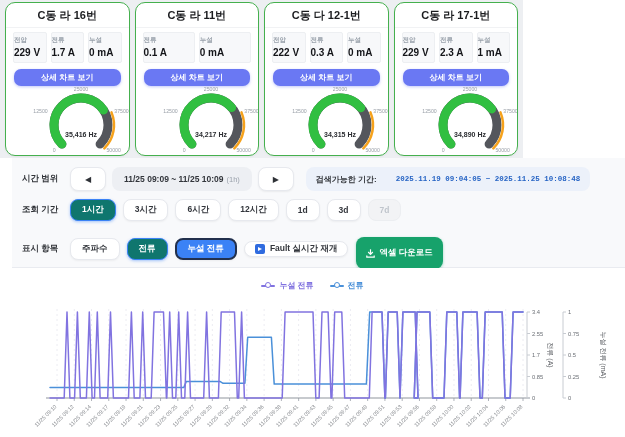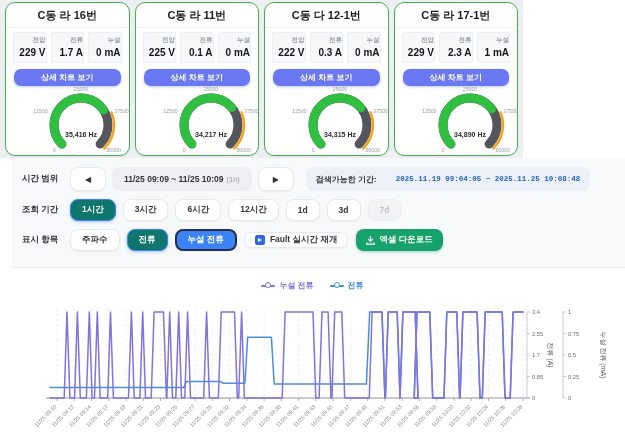--- a/index.html
+++ b/index.html
@@ -9,21 +9,21 @@
 
   
   .cards-strip{position:absolute;top:0;left:0;width:523px;height:158px;background:#edeff2;
                box-sizing:border-box;padding:2px 5px;display:flex;gap:5px;}
   .device-card{flex:1;background:#fff;border:1.5px solid #45b04e;border-radius:10px;
                overflow:hidden;display:flex;flex-direction:column;box-shadow:0 1px 2px rgba(0,0,0,.05);}
   .card-title{font-size:11px;font-weight:bold;color:#1b1c1f;text-align:center;
               padding:5px 0 4px;border-bottom:1px solid #f1f2f4;}
   .stats-row{display:flex;gap:4px;padding:4px 7px 0;}
   .stat{flex:1;background:#f7f8fa;border:1px solid #edeff2;border-radius:2px;
-        text-align:right;padding:3px 0 4px;}
+        text-align:left;padding:3px 0 4px;}
   .stat-label{font-size:6.5px;font-weight:bold;color:#98a0aa;}
   .stat-value{font-size:10px;font-weight:bold;color:#141519;margin-top:2px;}
   .detail-btn{margin:6px 8px 0;background:#6a78f3;border:none;border-radius:7px;color:#fff;
               font-size:8px;font-weight:bold;height:17px;cursor:pointer;
               font-family:"Liberation Sans",sans-serif;box-shadow:0 1px 3px rgba(106,120,243,.4);}
   .gauge{display:block;margin:1px auto 0;}
 
   
   .controls{position:absolute;top:158px;left:12px;width:625px;height:110px;background:#f8f9fb;
             border-bottom:1px solid #e9ebf0;box-sizing:border-box;padding:9px 10px 0;}
@@ -51,24 +51,24 @@
                    font-weight:bold;color:#4c4530;margin-right:8px;}
   .bolt{margin-right:4px;display:inline-flex;}
   .fault-btn{height:16px;display:inline-flex;align-items:center;background:#fff;border:1px solid #e7e9ee;
              border-radius:8px;padding:0 10px;font-size:8.5px;font-weight:bold;color:#33363c;
              margin-right:8px;cursor:pointer;font-family:"Liberation Sans",sans-serif;
              box-shadow:0 1px 2px rgba(0,0,0,.05);}
   .play-icon{width:10px;height:10px;background:#2f6bdf;border-radius:2px;display:inline-flex;
              align-items:center;justify-content:center;margin-right:5px;}
   .play-tri{width:0;height:0;border-left:4px solid #fff;border-top:2.5px solid transparent;
             border-bottom:2.5px solid transparent;margin-left:1px;}
-  .excel-btn{height:22px;display:inline-flex;align-items:center;background:#17a26b;border:none;
+  .excel-btn{height:32px;display:inline-flex;align-items:center;background:#17a26b;border:none;
              border-radius:8px;padding:0 10px;font-size:8.5px;font-weight:bold;color:#fff;
              cursor:pointer;font-family:"Liberation Sans",sans-serif;
-             box-shadow:0 1px 3px rgba(23,162,107,.4);}
+             box-shadow:0 1px 3px rgba(23,162,107,.4);margin-top:8px;}
   .dl-icon{margin-right:4px;display:inline-flex;}
 
   
   .chart-section{position:absolute;top:268px;left:0;width:625px;height:169px;background:#fff;}
   .legend{position:absolute;top:12px;left:0;width:100%;display:flex;justify-content:center;
           gap:16px;font-size:8px;z-index:2;}
   .legend-item{display:inline-flex;align-items:center;gap:4px;font-weight:bold;cursor:pointer;}
   .lmark{position:relative;width:14px;height:2px;border-radius:1px;display:inline-block;}
   .ldot{position:absolute;left:4px;top:-2.2px;width:4px;height:4px;background:#fff;
         border:1.5px solid;border-radius:50%;}
@@ -107,24 +107,20 @@
           <text x="75" y="4" font-size="5.2" fill="#9aa0a8" text-anchor="middle">25000</text>
           <text x="108.25966317040633" y="26.223396434856767" font-size="5.2" fill="#9aa0a8" text-anchor="start">37500</text>
           <text x="100.45584412271572" y="65.45584412271572" font-size="5.2" fill="#9aa0a8" text-anchor="start">50000</text>
           <text x="75" y="50" font-size="7" fill="#2b2d31" text-anchor="middle" font-weight="bold">35,416 Hz</text>
         </svg>
     </div>
 
     <div class="device-card">
       <div class="card-title">C동 라 11번</div>
       <div class="stats-row">
-        <div class="stat">
-          <div class="stat-label">전압</div>
-          <div class="stat-value">225 V</div>
-        </div>
         <div class="stat">
           <div class="stat-label">전류</div>
           <div class="stat-value">0.1 A</div>
         </div>
         <div class="stat">
           <div class="stat-label">누설</div>
           <div class="stat-value">0 mA</div>
         </div>
       </div>
       <button class="detail-btn">상세 차트 보기</button>

